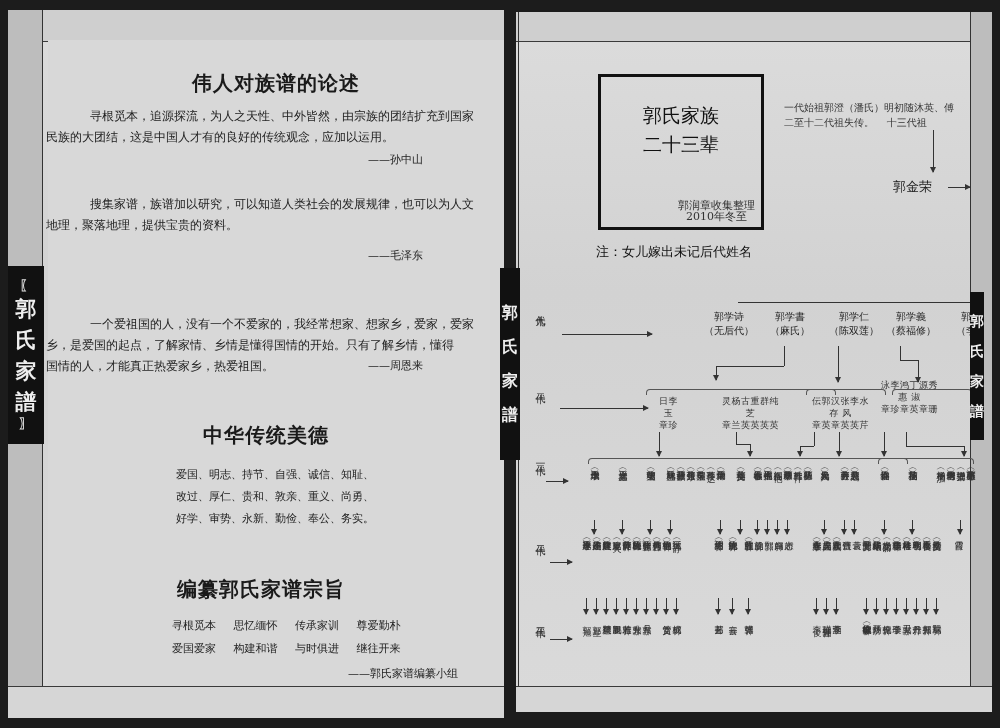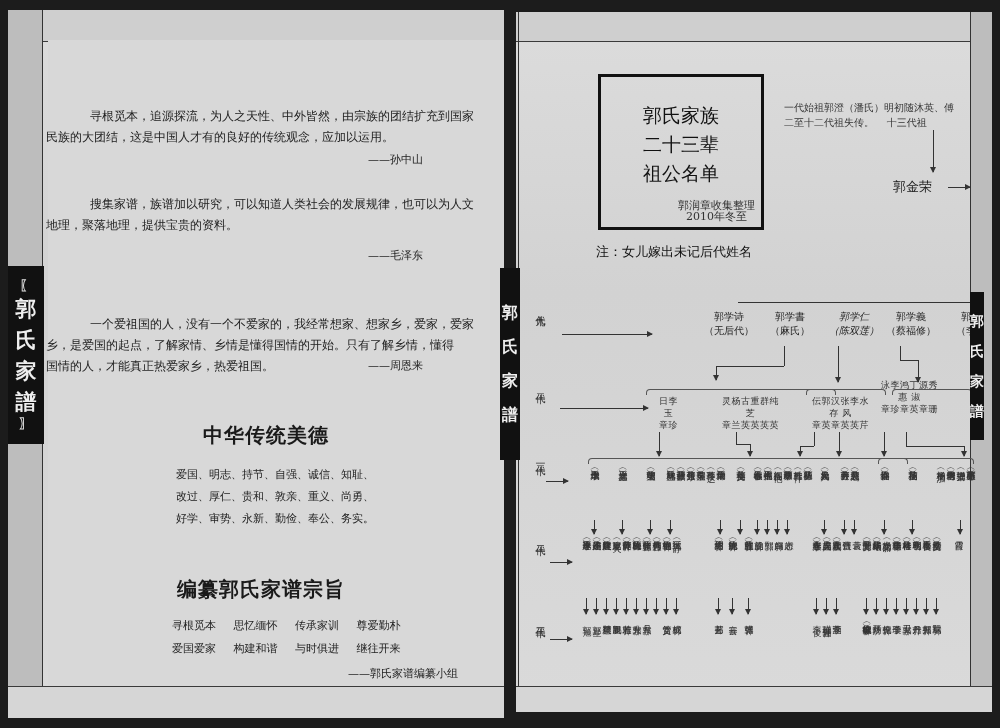--- a/index.html
+++ b/index.html
@@ -47,20 +47,21 @@
   .vcol { position:absolute; font-size:9px; line-height:10px; color:#333; writing-mode: vertical-rl; white-space:nowrap; }
   .hname { position:absolute; font-size:9px; color:#333; white-space:nowrap; letter-spacing:0.5px; }
 </style>
 </head>
 <body>
 
 <div class="page page-left">
   <div class="top-band"></div>
   <div class="side-col"></div>
   <div class="content-left">
+    <h1 class="sec" style="top:30px;">伟人对族谱的论述</h1>
 
     <div class="para" style="left:20px; top:66px; width:420px; text-indent:22px;">
       <span>寻根觅本，追源探流，为人之天性、中外皆然，由宗族的团结扩充到国家</span><br>
       <span style="margin-left:-22px">民族的大团结，这是中国人才有的良好的传统观念，应加以运用。</span>
     </div>
     <div class="sig" style="left:320px; top:112px;">——孙中山</div>
 
     <div class="para" style="left:20px; top:154px; width:420px; text-indent:22px;">
       <span>搜集家谱，族谱加以研究，可以知道人类社会的发展规律，也可以为人文</span><br>
       <span style="margin-left:-22px">地理，聚落地理，提供宝贵的资料。</span>
@@ -102,21 +103,20 @@
 
 <div class="page page-right">
   <div class="top-band" style="height:30px;"></div>
   <div class="gutter-line"></div>
   <div class="side-col-r"></div>
 
   <div class="title-box">
     <div class="t">
       <div>郭氏家族</div>
       <div>二十三辈</div>
-      <div>祖公名单</div>
     </div>
     <div class="credit">
       <div>郭润章收集整理</div>
       <div>2010年冬至</div>
     </div>
   </div>
   <div class="note">注：女儿嫁出未记后代姓名</div>
 
   <div class="ancestors">
     <div>一代始祖郭澄（潘氏）明初随沐英、傅</div>
@@ -140,21 +140,21 @@
 
   <div style="position:absolute; left:222px; top:290px; width:232px; height:1px; background:#333;"></div>
   <div class="g19" style="left:188px; top:298px;">
       <div>郭学诗</div>
       <div>（无后代）</div>
     </div>
   <div class="g19" style="left:254px; top:298px;">
       <div>郭学書</div>
       <div>（麻氏）</div>
     </div>
-  <div class="g19" style="left:313px; top:298px;font-style:italic;">
+  <div class="g19" style="left:313px; top:298px;">
       <div>郭学仁</div>
       <div>（陈双莲）</div>
     </div>
   <div class="g19" style="left:370px; top:298px;">
       <div>郭学義</div>
       <div>（蔡福修）</div>
     </div>
   <div class="g19" style="left:440px; top:298px;">
       <div>郭</div>
       <div>（李</div>

